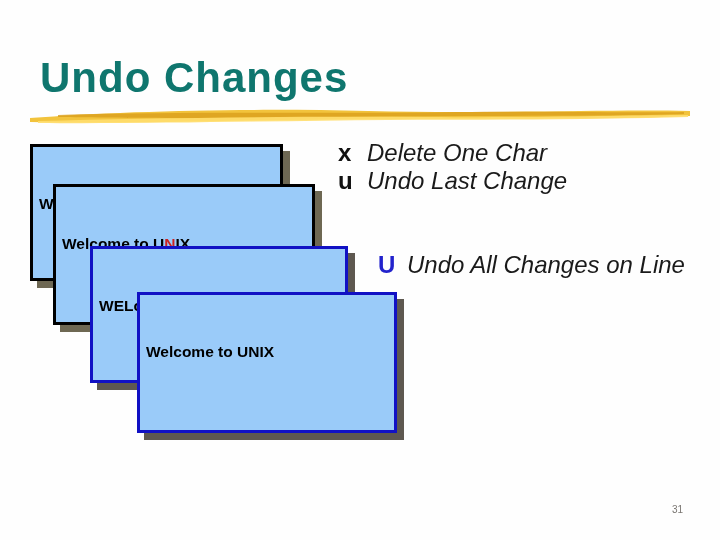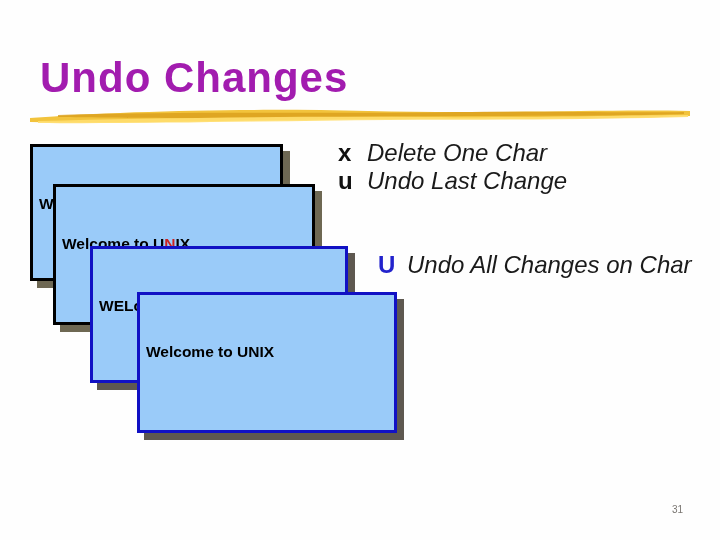--- a/index.html
+++ b/index.html
@@ -6,21 +6,21 @@
   body{
     width:720px;height:540px;position:relative;overflow:hidden;
     background:#fefefe;
     font-family:"Liberation Sans","DejaVu Sans",sans-serif;
   }
   .slide{position:absolute;inset:0;}
 
   
   .title{
     position:absolute;left:40px;top:54px;margin:0;
-    font-size:42px;font-weight:bold;color:#a21caf;letter-spacing:1px;
+    font-size:42px;font-weight:bold;color:#0f766e;letter-spacing:1px;
     font-family:"Liberation Sans","DejaVu Sans",sans-serif;
   }
 
   
   .brush{position:absolute;left:28px;top:102px;width:664px;height:26px;}
 
   
   .term{
     position:absolute;box-sizing:border-box;
     background:#9acbf9;
@@ -106,18 +106,18 @@
   <div class="cmds">
     <div class="cmd">
       <span class="key">x</span><span class="desc">Delete One Char</span>
     </div>
     <div class="cmd">
       <span class="key">u</span><span class="desc">Undo Last Change</span>
     </div>
   </div>
 
   <div class="cmd cmd-undo-all">
-    <span class="key blue">U</span><span class="desc">Undo All Changes on Char</span>
+    <span class="key blue">U</span><span class="desc">Undo All Changes on Line</span>
   </div>
 
   <div class="page-number">31</div>
 
 </div>
 
 </body></html>

